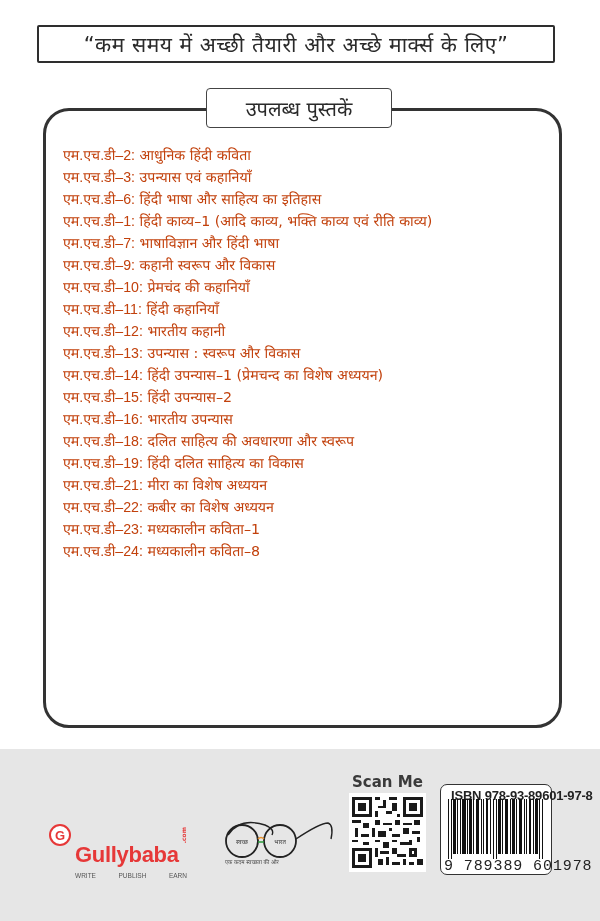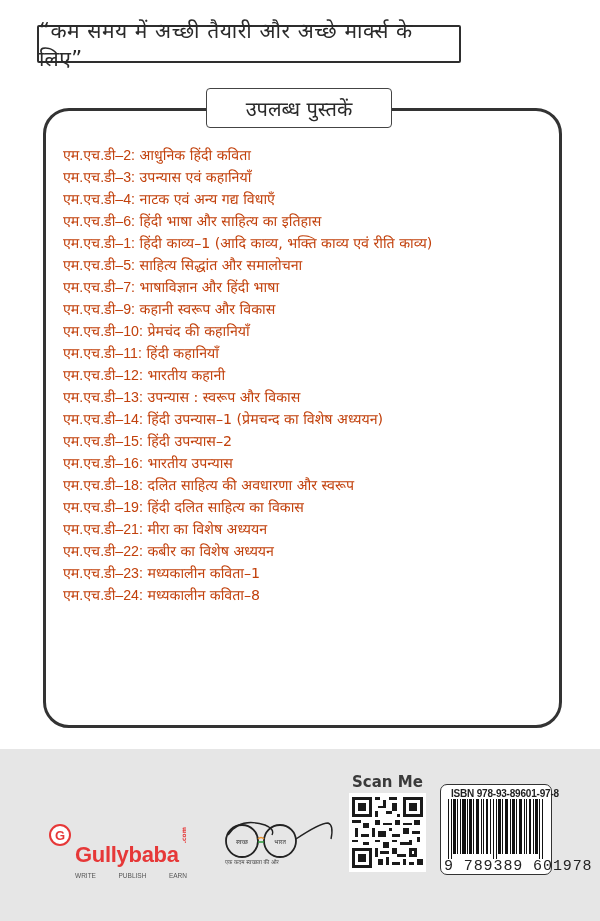--- a/index.html
+++ b/index.html
@@ -1,20 +1,20 @@
 <!DOCTYPE html>
 <html><head>
 <meta charset="utf-8">
 <style>
   * { box-sizing: border-box; margin: 0; padding: 0; }
   html, body { width: 600px; height: 921px; background: #ffffff; overflow: hidden; }
   body { position: relative; font-family: "DejaVu Sans", "Liberation Sans", sans-serif; color: #2b2b2b; }
 
   .tagline-box {
-    position: absolute; left: 37px; top: 25px; width: 424px; height: 38px;
+    position: absolute; left: 37px; top: 25px; width: 518px; height: 38px;
     border: 2px solid #2e2e2e; border-radius: 2px;
     display: flex; align-items: center; justify-content: center;
     font-size: 21px; letter-spacing: 0.5px; color: #2a2a2a;
   }
 
   .books-frame {
     position: absolute; left: 43px; top: 108px; width: 519px; height: 620px;
     border: 3px solid #333333; border-radius: 26px;
   }
   .books-heading {
@@ -56,43 +56,41 @@
   .scan-label {
     position: absolute; left: 352px; top: 24px; font-family: "DejaVu Sans", sans-serif;
     font-weight: bold; font-size: 15px; color: #3a3a3a;
   }
   .qr { position: absolute; left: 349px; top: 44px; width: 77px; height: 79px; background: #fff; padding: 3px; }
 
   .barcode-box {
     position: absolute; left: 440px; top: 35px; width: 112px; height: 91px;
     background: #fff; border: 1.5px solid #333; border-radius: 7px;
   }
-  .isbn-text { position: absolute; left: 10px; top: 3px; font-family: "Liberation Sans", sans-serif; font-weight: bold; font-size: 10px; color: #222; letter-spacing: -0.2px; white-space: nowrap; }
+  .isbn-text { position: absolute; left: 10px; top: 3px; font-family: "Liberation Sans", sans-serif; font-weight: bold; font-size: 13px; color: #222; letter-spacing: -0.2px; white-space: nowrap; }
   .barcode-svg { position: absolute; left: 5px; top: 14px; }
   .barcode-digits { position: absolute; left: 3px; top: 73px; font-family: "Liberation Mono", monospace; font-size: 15px; color: #222; letter-spacing: 0.9px; white-space: nowrap; }
 </style>
 </head>
 <body>
 
 <div class="tagline-box">
   <span>“कम समय में अच्छी तैयारी और अच्छे मार्क्स के लिए”</span>
 </div>
 
 <div class="books-frame"></div>
 <div class="books-heading">
   <span>उपलब्ध पुस्तकें</span>
 </div>
 
 <ul class="book-list">
   <li><span class="book-code">एम.एच.डी–2:</span> <span>आधुनिक हिंदी कविता</span></li>
   <li><span class="book-code">एम.एच.डी–3:</span> <span>उपन्यास एवं कहानियाँ</span></li>
-  <li><span class="book-code">एम.एच.डी–4:</span> <span>नाटक एवं अन्य गद्य विधाएँ</span></li>
   <li><span class="book-code">एम.एच.डी–6:</span> <span>हिंदी भाषा और साहित्य का इतिहास</span></li>
   <li><span class="book-code">एम.एच.डी–1:</span> <span>हिंदी काव्य–1 (आदि काव्य, भक्ति काव्य एवं रीति काव्य)</span></li>
-  <li><span class="book-code">एम.एच.डी–5:</span> <span>साहित्य सिद्धांत और समालोचना</span></li>
   <li><span class="book-code">एम.एच.डी–7:</span> <span>भाषाविज्ञान और हिंदी भाषा</span></li>
   <li><span class="book-code">एम.एच.डी–9:</span> <span>कहानी स्वरूप और विकास</span></li>
   <li><span class="book-code">एम.एच.डी–10:</span> <span>प्रेमचंद की कहानियाँ</span></li>
   <li><span class="book-code">एम.एच.डी–11:</span> <span>हिंदी कहानियाँ</span></li>
   <li><span class="book-code">एम.एच.डी–12:</span> <span>भारतीय कहानी</span></li>
   <li><span class="book-code">एम.एच.डी–13:</span> <span>उपन्यास : स्वरूप और विकास</span></li>
   <li><span class="book-code">एम.एच.डी–14:</span> <span>हिंदी उपन्यास–1 (प्रेमचन्द का विशेष अध्ययन)</span></li>
   <li><span class="book-code">एम.एच.डी–15:</span> <span>हिंदी उपन्यास–2</span></li>
   <li><span class="book-code">एम.एच.डी–16:</span> <span>भारतीय उपन्यास</span></li>
   <li><span class="book-code">एम.एच.डी–18:</span> <span>दलित साहित्य की अवधारणा और स्वरूप</span></li>

